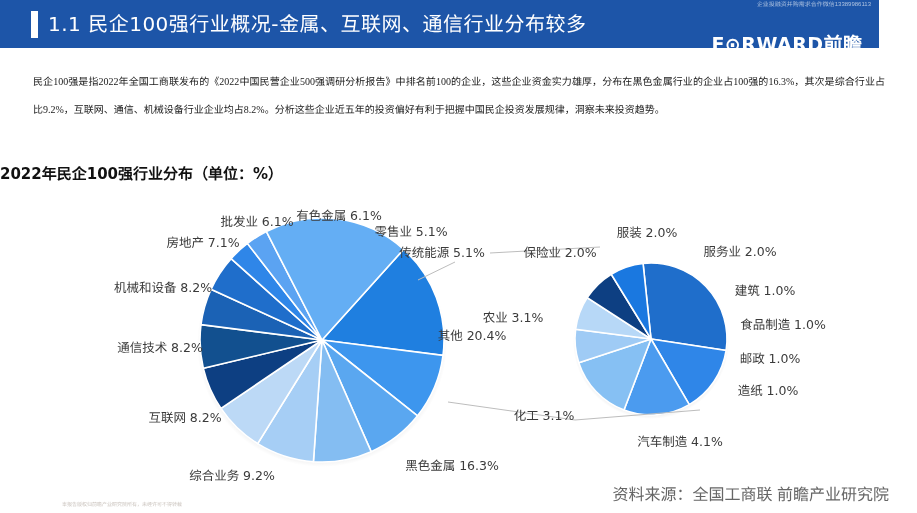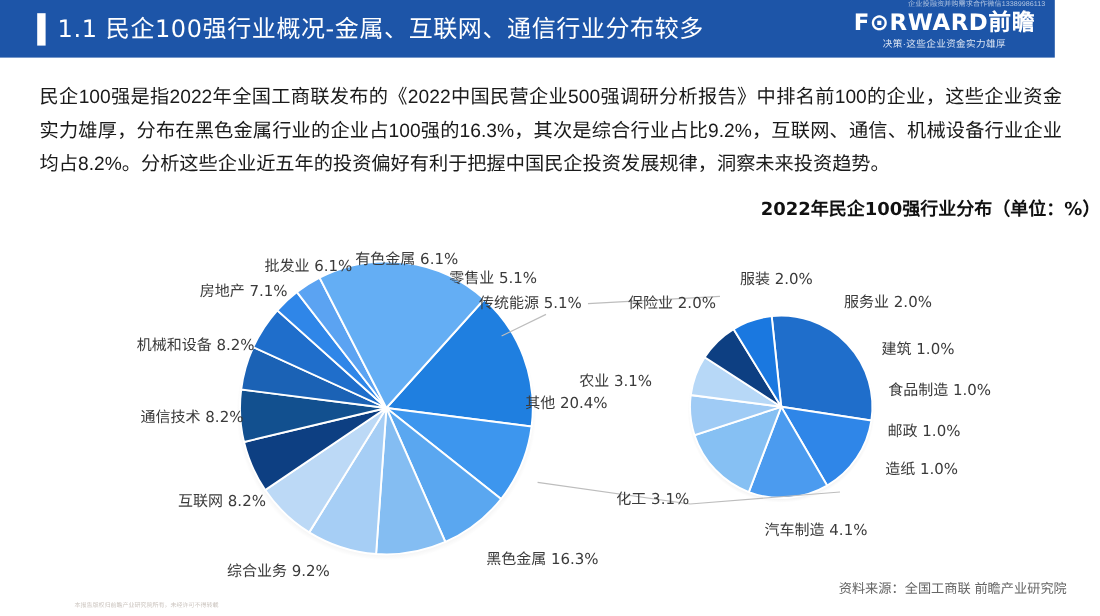--- a/index.html
+++ b/index.html
@@ -34,49 +34,50 @@
     transform:scaleY(.95);transform-origin:right top;
   }
   #logo-block{
     position:absolute;right:12px;top:9px;text-align:center;
     width:160px;
   }
   #logo-word{
     color:#ffffff;font-size:19px;font-weight:bold;line-height:21px;
     letter-spacing:.5px;white-space:nowrap;
     font-family:"DejaVu Sans","Liberation Sans",sans-serif;
+    margin-top:25px;
   }
   #logo-tag{
     color:#d9e3f2;font-size:8px;line-height:12px;white-space:nowrap;
     letter-spacing:.3px;margin-top:1px;
   }
 
   
   #intro{
     position:absolute;left:33px;top:68px;width:852px;
-    color:#1a1a1a;font-size:16px;line-height:28px;
+    color:#1a1a1a;font-size:10px;line-height:28px;
     text-align:justify;text-justify:inter-ideograph;
-    font-family:Liberation Sans, sans-serif;
+    font-family:Liberation Serif, serif;
   }
 
   
   #chart-wrap{
     position:absolute;left:0;top:152px;width:917px;height:340px;
   }
   #chart-title{
-    position:absolute;left:0;top:10px;width:917px;text-align:right;
+    position:absolute;left:0;top:10px;width:917px;text-align:left;
     font-size:15px;font-weight:bold;color:#111111;
     font-family:"DejaVu Sans","Liberation Sans",sans-serif;
   }
   #chart-svg{position:absolute;left:0;top:0;}
 
   
   #source{
     position:absolute;right:28px;top:481px;
-    font-size:11px;color:#666666;white-space:nowrap;
+    font-size:16px;color:#666666;white-space:nowrap;
   }
   #bottomline{
     position:absolute;left:62px;top:500px;
     font-size:5px;color:#b9b0a8;white-space:nowrap;opacity:.75;
   }
   .slice-label{
     font-size:12.5px;fill:#3b3b3b;
     font-family:"DejaVu Sans","Liberation Sans",sans-serif;
   }
   .leader{stroke:#bdbdbd;stroke-width:1;fill:none;}

